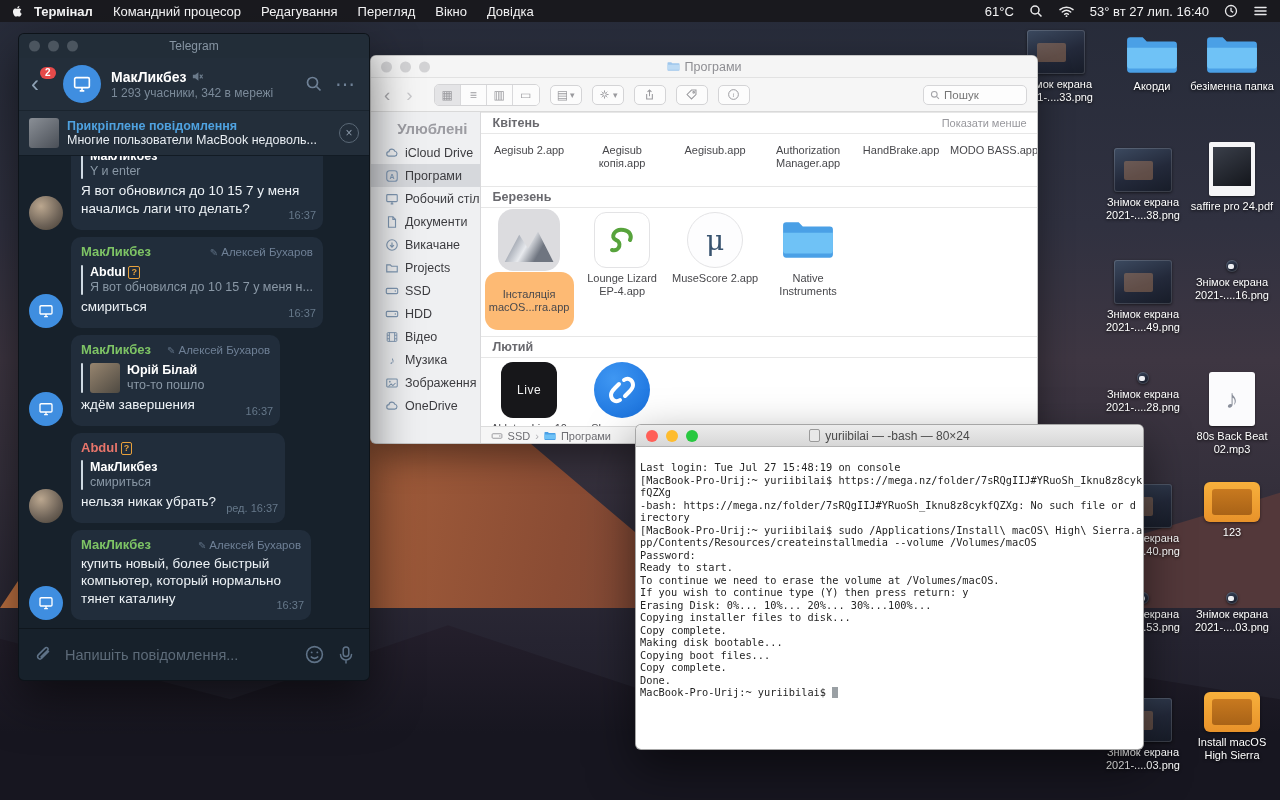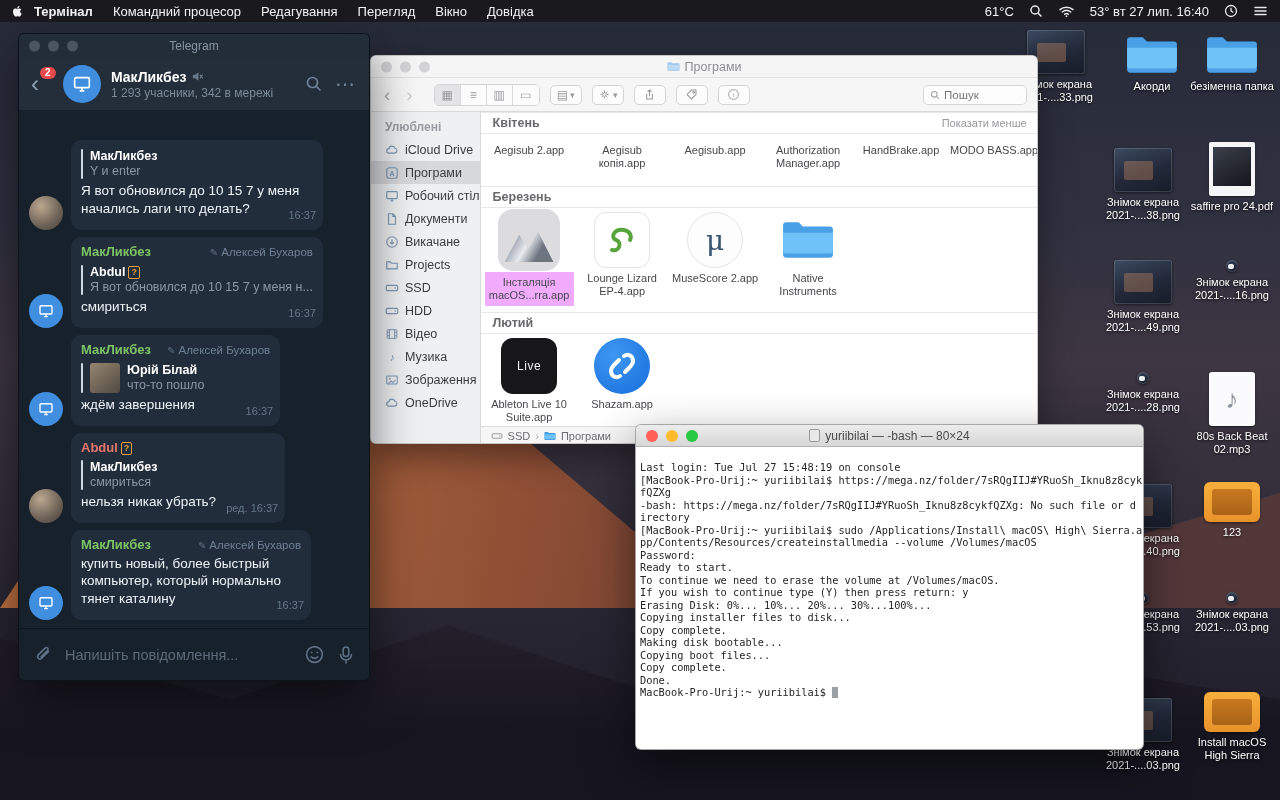--- a/index.html
+++ b/index.html
@@ -55,35 +55,35 @@
   .seg span:last-child { border-right:none; }
   .seg span.on { background:#e4e4e6; }
   .tbtn { min-width:32px; height:20px; border:1px solid #d4d4d6; border-radius:5px; background:#fcfcfc;
     display:flex; align-items:center; justify-content:center; gap:2px; color:#9a9a9e; font-size:9px; }
   .tbtn svg { display:block; }
   .f-search { margin-left:auto; display:flex; align-items:center; gap:4px; border:1px solid #d6d6d8; background:#fdfdfd;
     border-radius:5px; height:20px; padding:0 6px; width:104px; }
   .f-search input { border:none; outline:none; width:74px; font-size:11.5px; color:#555; background:transparent; font-family:"Liberation Sans",sans-serif; }
   .f-body { display:flex; height:calc(389px - 22px - 34px); }
   .f-sidebar { width:118px; background:#eff0f2; border-right:1px solid #d9d9db; padding-top:6px; font-size:12.5px; color:#3c3c40; }
-  .f-side-hd { font-size:12px; color:#9c9ca2; font-weight:bold; padding:2px 0 4px 14px; }
+  .f-side-hd { font-size:15px; color:#9c9ca2; font-weight:bold; padding:2px 0 4px 14px;text-align:center; }
   .f-side-item { height:23px; display:flex; align-items:center; gap:6px; padding-left:14px; white-space:nowrap; }
   .f-side-item.sel { background:#d6d8dc; }
   .f-side-item svg { flex:0 0 14px; }
   .f-side-item.gap { margin-top:26px; }
   .f-content { flex:1; display:flex; flex-direction:column; background:#fff; position:relative; }
   .f-main { flex:1; overflow:hidden; }
   .f-section-hd { height:22px; display:flex; align-items:center; justify-content:space-between; padding:0 14px 0 12px;
     border-top:1px solid #e7e7e7; border-bottom:1px solid #e7e7e7; background:#fff; }
   .f-section-hd .sname { font-size:12.5px; font-weight:bold; color:#69696e; }
   .f-action { font-size:11px; color:#98989d; }
   .f-row { display:flex; padding:4px 0 6px 2px; }
   .fitem { width:93px; text-align:center; }
   .flabel { font-size:11px; line-height:13px; color:#48484c; margin-top:4px; padding:0 2px; word-wrap:break-word; }
-  .flabel.lsel { background:#f0abfc; border-radius:1px; display:inline-block; padding:4px 4px; max-width:89px; }
+  .flabel.lsel { background:#fdba74; border-radius:13px; display:inline-block; padding:16px 4px; max-width:89px; }
   .f-row-labels .fitem { padding-top:2px; height:42px; }
   .ficon { width:56px; height:56px; margin:0 auto; border-radius:12px; position:relative; display:flex; align-items:center; justify-content:center; }
   .ficon.selbg { box-shadow:0 0 0 3px #dcdcdf; background:#dcdcdf; }
   .ic-installer { background:linear-gradient(180deg,#eef0f4,#c6cad3); overflow:hidden; }
   .ic-installer::after { content:""; position:absolute; left:6%; bottom:10%; width:88%; height:55%;
     background:linear-gradient(120deg,#9aa0ab 20%,#e8eaee 45%,#6f7580 70%); clip-path:polygon(0 100%,30% 10%,48% 55%,68% 0%,100% 100%); }
   .ic-lizard { background:#fff; border:1px solid #e3e3e5; }
   .ic-muse { background:#fdfdfe; border:1px solid #e3e3e5; border-radius:50%; }
   .ic-muse::after { content:"μ"; font-size:28px; color:#38536f; font-family:"DejaVu Serif",serif; }
   .ic-live { background:#17171a; }
@@ -508,20 +508,28 @@
             </svg>
         </div>
         <div class="tg-sub">1 293 учасники, 342 в мережі</div>
       </div>
       <svg class="tg-hicon" width="18" height="18" viewBox="0 0 18 18" fill="none" stroke="#6f8196" stroke-width="1.7">
           <circle cx="7.5" cy="7.5" r="5"></circle>
           <path d="M11.5 11.5l4 4"></path>
         </svg>
       <div class="tg-more">⋯</div>
     </div>
+    <div class="tg-pinned">
+      <div class="pin-thumb"></div>
+      <div class="pin-body">
+        <div class="pin-title">Прикріплене повідомлення</div>
+        <div class="pin-text">Многие пользователи MacBook недоволь...</div>
+      </div>
+      <div class="pin-close">×</div>
+    </div>
     <div class="tg-chat">
 
       <div class="msg">
         <div class="avatar av-photo"></div>
         <div class="bubble" style="max-width:252px">
 
           <div class="quote">
             <div class="qbar"></div>
             <div>
                 <div class="qtitle">МакЛикбез</div>

